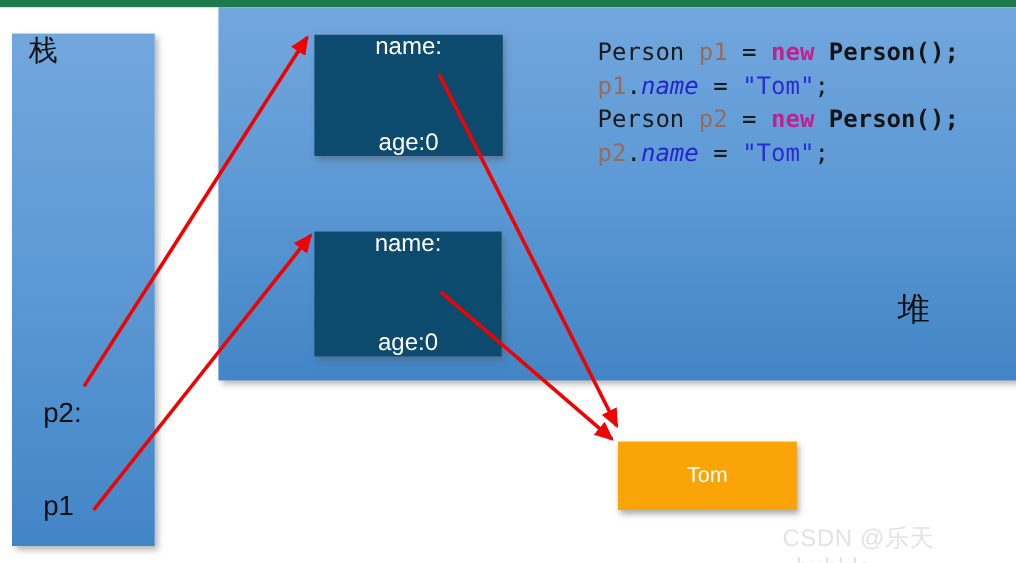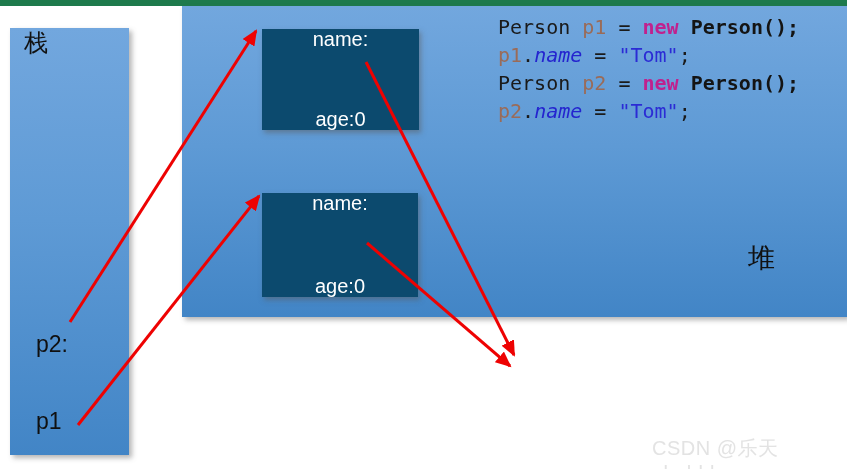--- a/index.html
+++ b/index.html
@@ -35,21 +35,21 @@
   }
   .obj1{left:262px;top:29px;width:157px;height:101px;}
   .obj2{left:262px;top:193px;width:156px;height:104px;}
   .tom-box{
     position:absolute;left:515px;top:368px;width:149px;height:57px;
     background:#fba408;box-shadow:2px 3px 5px rgba(90,90,90,.5);
     display:flex;align-items:center;justify-content:center;
     color:#ffffff;font-size:18px;z-index:3;
   }
   .code-block{
-    position:absolute;left:316px;top:7px;z-index:4;
+    position:absolute;left:316px;top:23px;z-index:4;
     font-family:"DejaVu Sans Mono","Liberation Mono",monospace;
     font-size:20px;line-height:28px;white-space:pre;
   }
   .code-line{height:28px;}
   .tok-plain{color:#1a1a1a;}
   .tok-var{color:#9a6b58;}
   .tok-kw{color:#c0218e;font-weight:bold;}
   .tok-type{color:#141414;font-weight:bold;}
   .tok-mem{color:#2424cf;font-style:italic;}
   .tok-str{color:#2b2bd5;}
@@ -84,20 +84,23 @@
 
   <div class="obj-box obj1">
     <span>name:</span>
     <span>age:0</span>
   </div>
   <div class="obj-box obj2">
     <span>name:</span>
     <span>age:0</span>
   </div>
 
+  <div class="tom-box">
+    <span>Tom</span>
+  </div>
 
   <svg class="arrows-layer" width="847" height="469" viewBox="0 0 847 469">
     <defs>
       <marker id="ah" markerUnits="userSpaceOnUse" markerWidth="18" markerHeight="14" refX="14" refY="7" orient="auto">
         <path d="M0,0 L16,7 L0,14 z" fill="#ee0202"></path>
       </marker>
     </defs>
     <g id="arrow-group">
         <line x1="70" y1="322" x2="256" y2="31" class="arrow-line" marker-end="url(#ah)"></line>
         <line x1="78" y1="425" x2="259" y2="196" class="arrow-line" marker-end="url(#ah)"></line>

